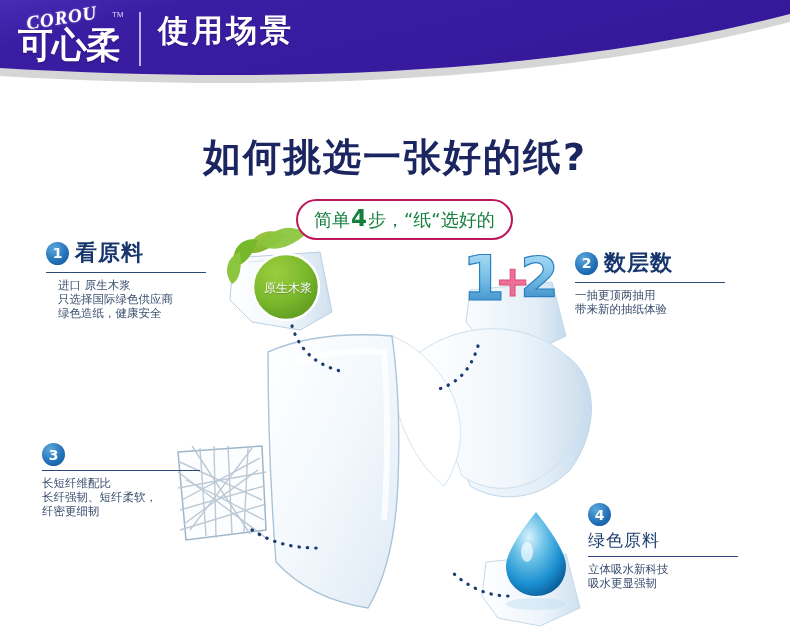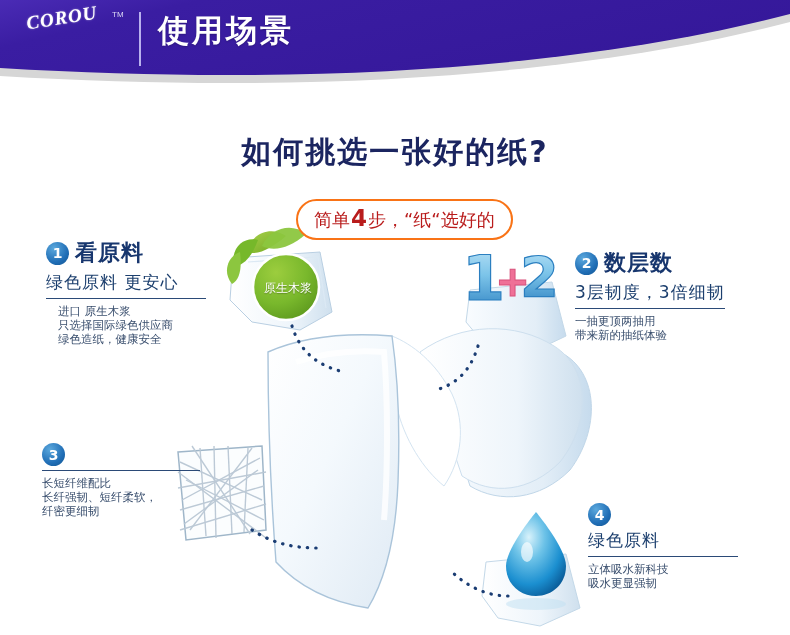--- a/index.html
+++ b/index.html
@@ -76,37 +76,37 @@
     text-shadow: 0 1px 2px rgba(0,0,0,0.22);
     z-index: 5;
   }
 
   
   .main-title {
     position: absolute;
     left: 0; top: 132px;
     width: 790px;
     text-align: center;
-    font-size: 30px;
+    font-size: 38px;
     font-weight: bold;
     letter-spacing: 2px;
     color: #1b2560;
     font-family: "DejaVu Sans", "Liberation Sans", sans-serif;
   }
 
   
   .subtitle-bubble {
     position: absolute;
     left: 296px; top: 199px;
     padding: 4px 16px 6px 16px;
-    border: 2px solid #f97316;
+    border: 2px solid #be185d;
     border-radius: 22px;
     background: #ffffff;
     font-size: 18px;
-    color: #b91c1c;
+    color: #15803d;
     white-space: nowrap;
     font-family: "DejaVu Sans", "Liberation Sans", sans-serif;
     z-index: 6;
   }
   .subtitle-bubble .big4 {
     font-size: 23px;
     font-weight: bold;
     padding: 0 1px;
   }
 
@@ -321,51 +321,50 @@
           <stop offset="100%" stop-color="#35189a"></stop>
         </linearGradient>
       </defs>
       <path d="M0 0 L790 0 L790 22 C600 72, 330 96, 0 76 Z" fill="#d6d6d6"></path>
       <path d="M0 0 L790 0 L790 14 C600 64, 330 88, 0 68 Z" fill="url(#bannerGrad)"></path>
     </svg>
 
     <div class="brand-logo">
       <div class="brand-script">COROU</div>
       <div class="brand-tm">TM</div>
+      <div class="brand-cn">可心柔</div>
     </div>
     <div class="header-divider"></div>
     <div class="header-title">使用场景</div>
   </div>
 
   <div class="main-title">如何挑选一张好的纸?</div>
 
   <div class="subtitle-bubble">
     <span>简单</span><span class="big4">4</span><span>步，“纸“选好的</span>
   </div>
 
   <div class="pulp-label">原生木浆</div>
 
   <div class="step" id="step-1">
     <div class="step-head">
       <div class="step-badge">1</div>
       <div class="step-title">看原料</div>
     </div>
-    <div class="step-sub">绿色原料 更安心</div>
     <div class="step-rule"></div>
     <div class="step-detail indent">进口 原生木浆
 只选择国际绿色供应商
 绿色造纸，健康安全</div>
   </div>
 
   <div class="step" id="step-2">
     <div class="step-head">
       <div class="step-badge">2</div>
       <div class="step-title">数层数</div>
     </div>
-    <div class="step-sub">3层韧度，3倍细韧</div>
     <div class="step-rule"></div>
     <div class="step-detail">一抽更顶两抽用
 带来新的抽纸体验</div>
   </div>
 
   <div class="step" id="step-3">
     <div class="step-head">
       <div class="step-badge">3</div>
     </div>
     <div class="step-rule"></div>

